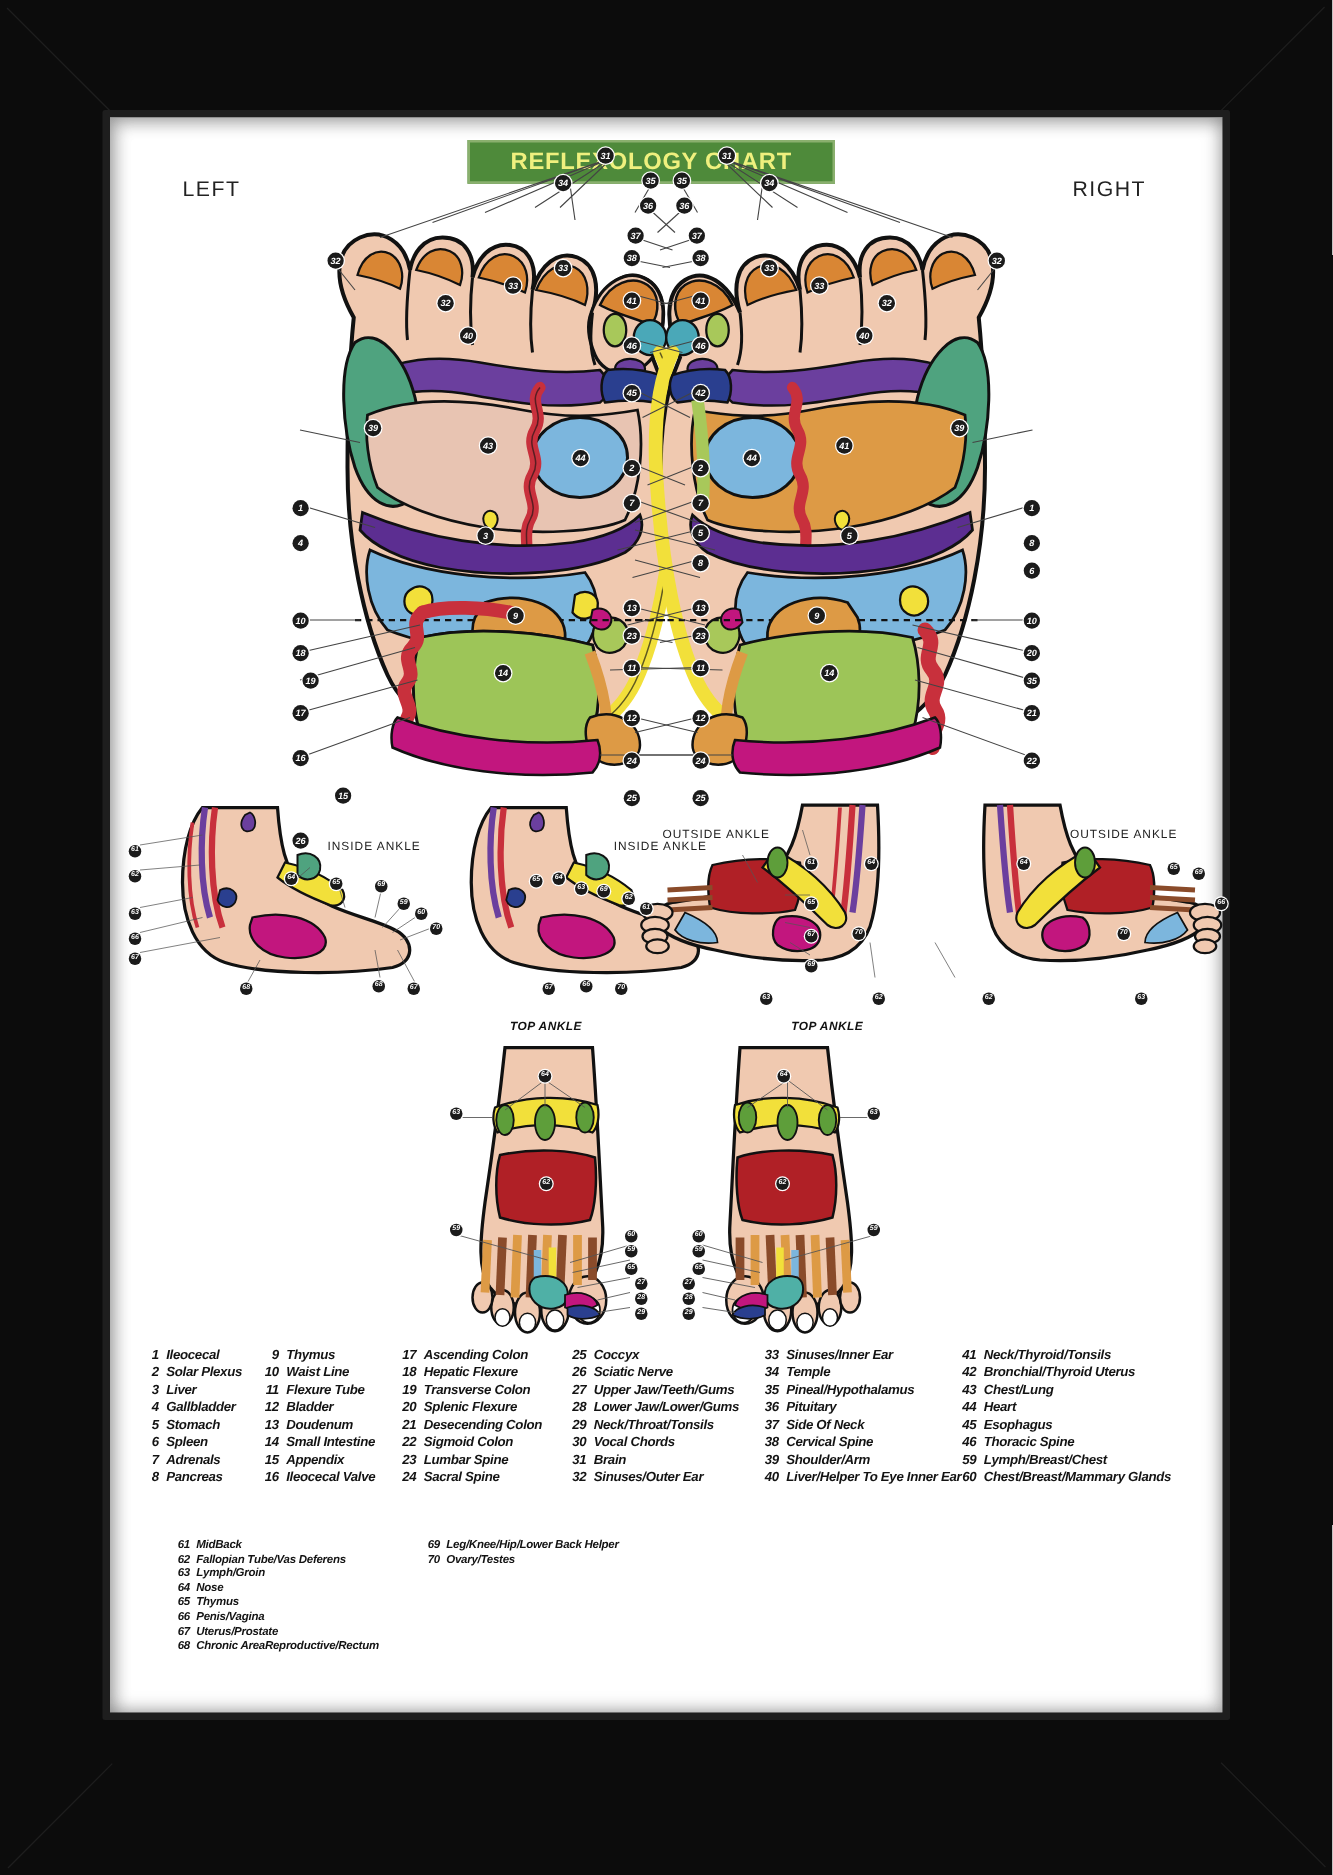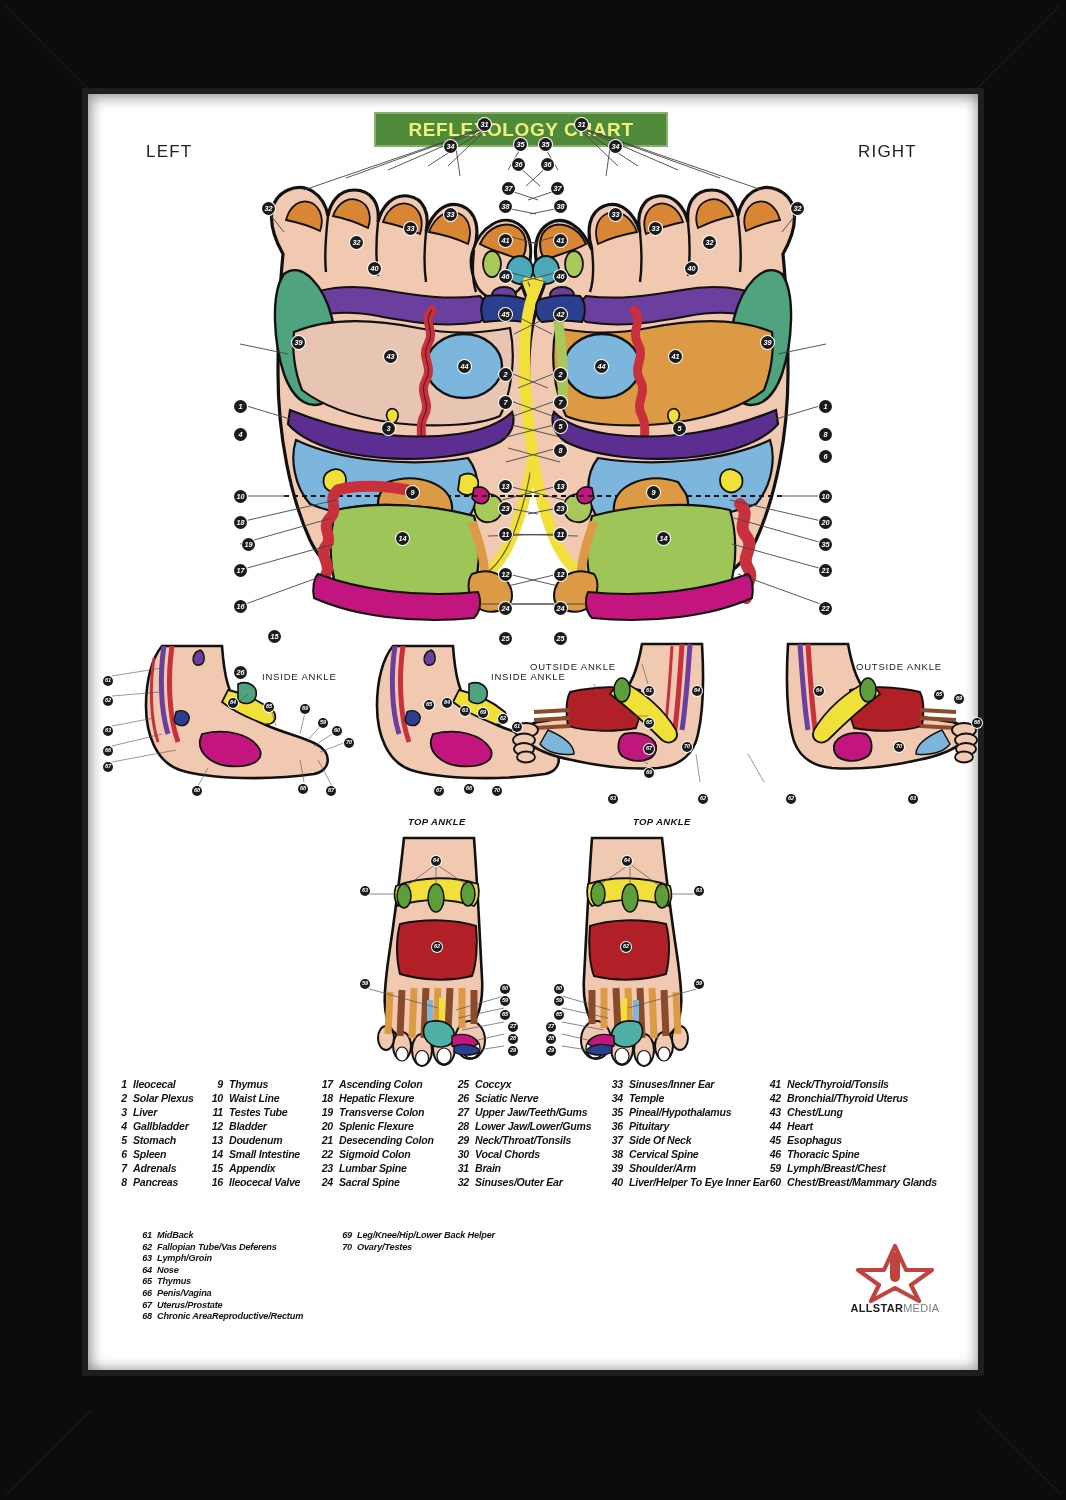--- a/index.html
+++ b/index.html
@@ -701,21 +701,21 @@
           <div class="leg-row">
               <span class="leg-n">9</span>
               <span class="leg-t">Thymus</span>
             </div>
           <div class="leg-row">
               <span class="leg-n">10</span>
               <span class="leg-t">Waist Line</span>
             </div>
           <div class="leg-row">
               <span class="leg-n">11</span>
-              <span class="leg-t">Testes Tube</span>
+              <span class="leg-t">Flexure Tube</span>
             </div>
           <div class="leg-row">
               <span class="leg-n">12</span>
               <span class="leg-t">Bladder</span>
             </div>
           <div class="leg-row">
               <span class="leg-n">13</span>
               <span class="leg-t">Doudenum</span>
             </div>
           <div class="leg-row">
@@ -913,25 +913,16 @@
               <span class="leg-n2">69</span>
               <span class="leg-t">Leg/Knee/Hip/Lower Back Helper</span>
             </div>
           <div class="leg-row2">
               <span class="leg-n2">70</span>
               <span class="leg-t">Ovary/Testes</span>
             </div>
         </div>
       </div>
 
-      <div id="logo">
-        <svg width="110" height="62" viewBox="0 0 110 62">
-          <path d="M55,6 L66,30 L92,30 L71,45 L79,61 L55,48 L31,61 L39,45 L18,30 L44,30 Z" fill="none" stroke="#c1433f" stroke-width="4.2" stroke-linejoin="round"></path>
-          <rect x="50" y="12" width="10" height="30" rx="5" fill="#c1433f"></rect>
-        </svg>
-        <div id="logo-text">
-          <b>ALLSTAR</b><i>MEDIA</i>
-        </div>
-      </div>
 
     </div>
   </div>
 </div>
 
 </body></html>

